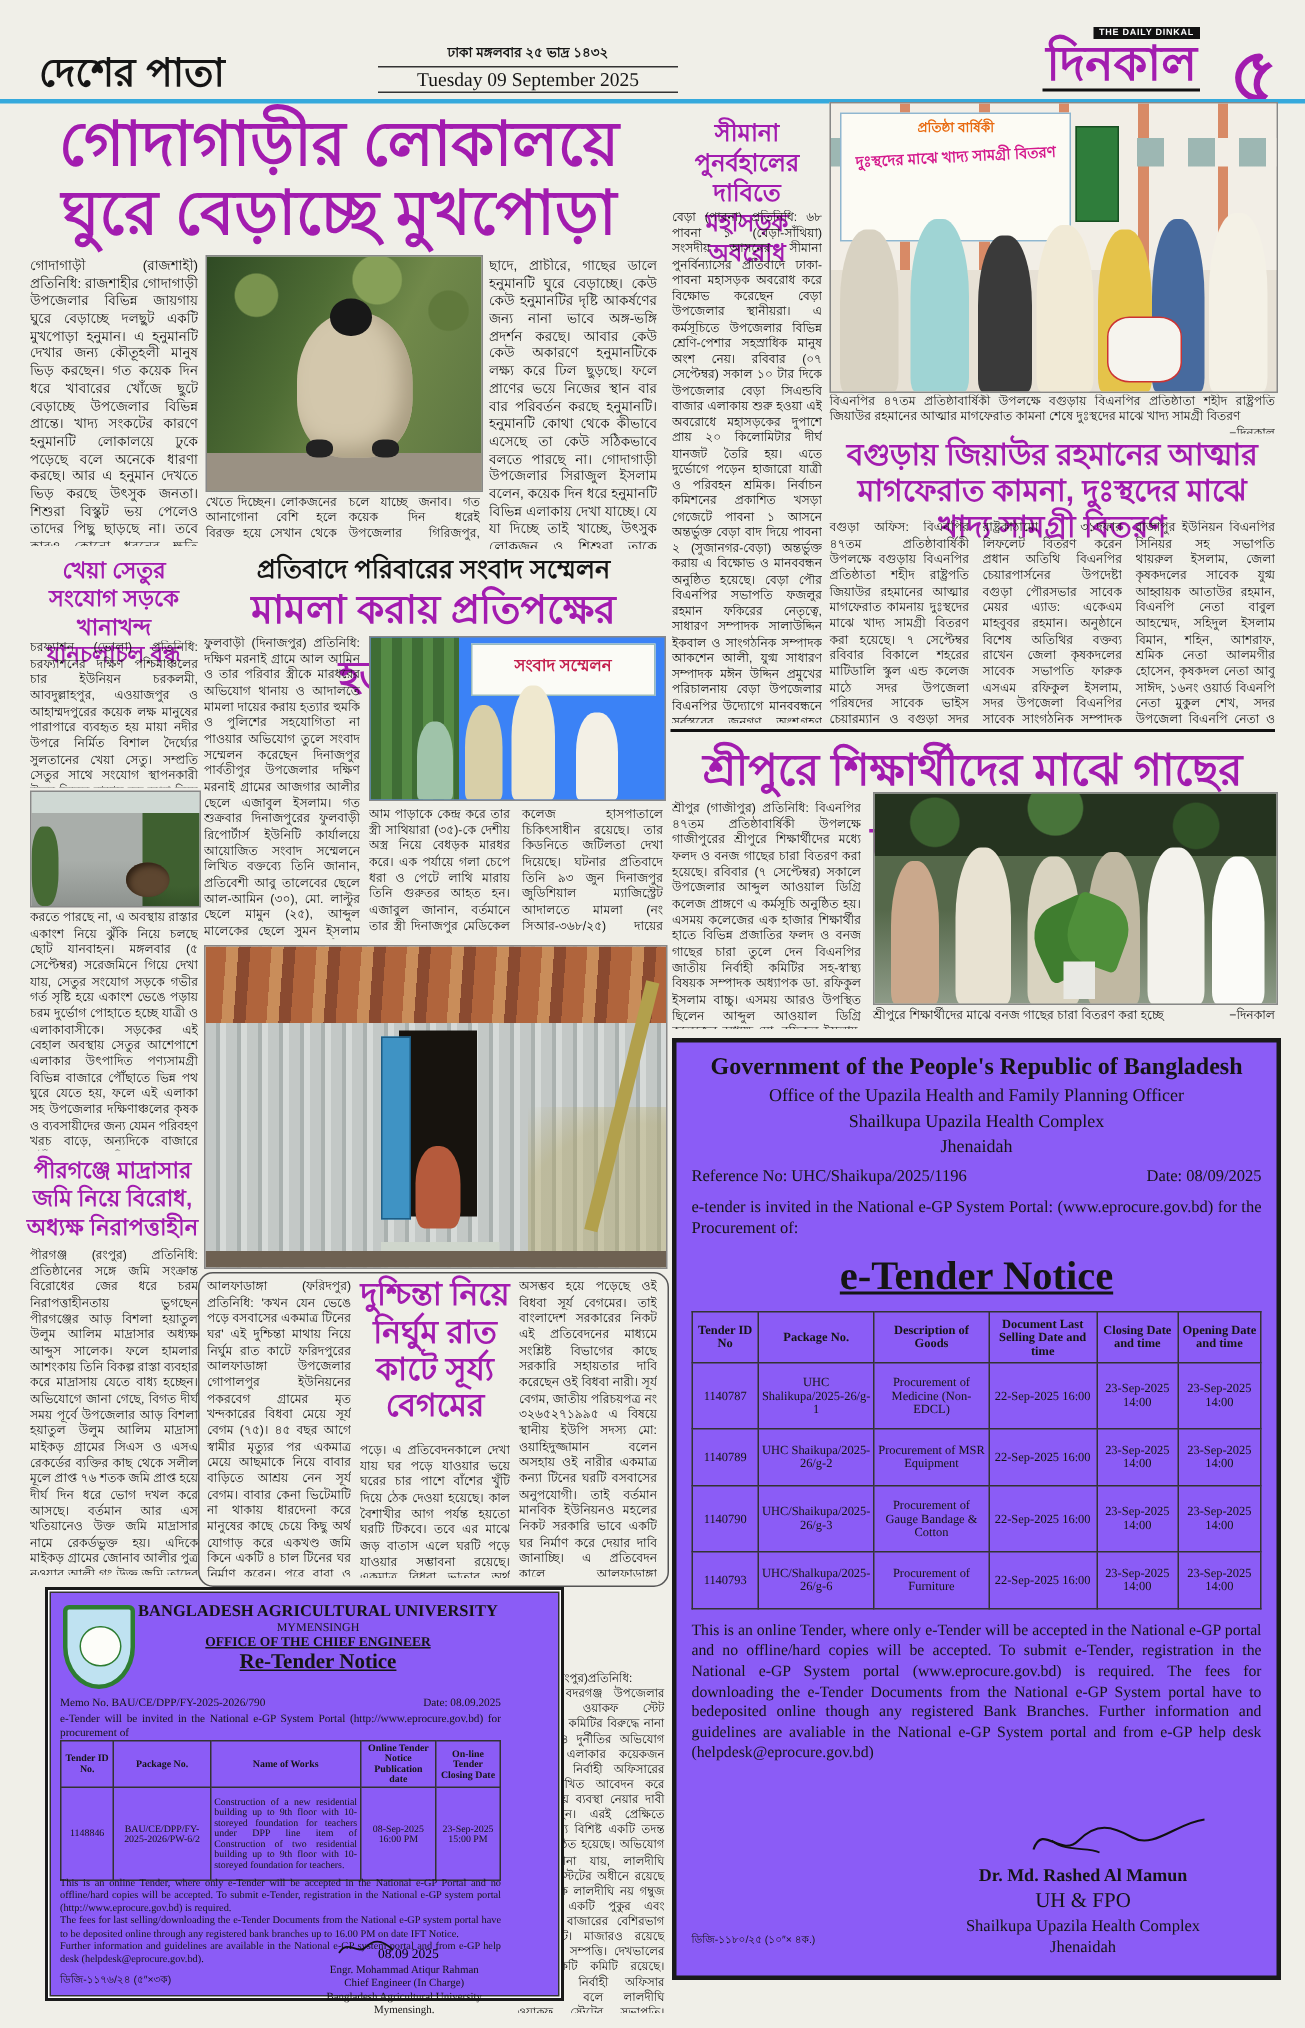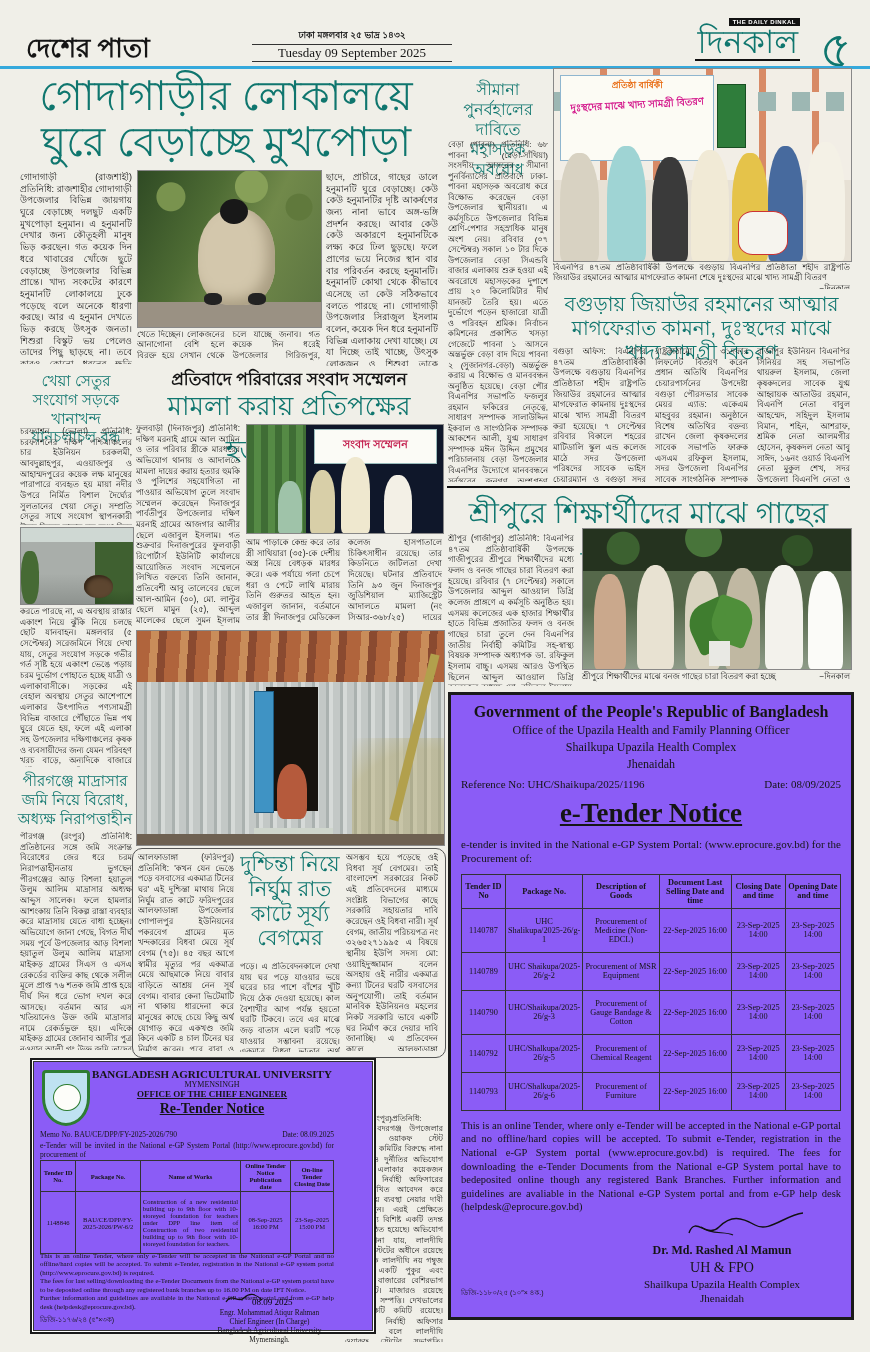--- a/index.html
+++ b/index.html
@@ -5,21 +5,21 @@
   html,body{margin:0;padding:0;background:#d8d8d2;}
   #page{position:relative;width:870px;height:1352px;background:#f0efe8;font-family:"Liberation Sans",sans-serif;color:#151515;overflow:hidden;}
   .abs{position:absolute;}
   .bn{font-family:"Liberation Sans",sans-serif;}
   .serif{font-family:"Liberation Serif",serif;}
   .jt{text-align:justify;overflow:hidden;}
   .body9{font-size:9px;line-height:1.3;}
   .body8{font-size:8.2px;line-height:1.3;}
   .ctr{text-align:center;}
   .bold{font-weight:bold;}
-  .hl{font-weight:400;color:#0f766e;}
+  .hl{font-weight:700;color:#a21caf;}
   .ph{position:absolute;overflow:hidden;border:1px solid #888;}
   .cap{font-size:8.2px;line-height:1.25;}
   .rule-blue{background:#35a9dc;}
   .rule-dark{background:#111;}
   table{border-collapse:collapse;}
   td,th{border:1px solid #333;vertical-align:middle;text-align:center;padding:1px 2px;}
   .notice-box{background:#8b5cf6;border:2px solid #1a1a1a;}
   .u{text-decoration:underline;}
   .fig{position:absolute;border-radius:45% 45% 8% 8%;}
   .credit{float:right;}
@@ -66,21 +66,21 @@
     <span class="abs" style="left:56%;top:62%;width:26%;height:30%;background:#5d4630;border-radius:50%;box-shadow:inset 2px 2px 4px #2e2014;"></span>
   </div>
   <div class="abs bn body8 jt" style="left:20px;top:607px;width:112px;height:160px;">করতে পারছে না, এ অবস্থায় রাস্তার একাংশ নিয়ে ঝুঁকি নিয়ে চলছে ছোট যানবাহন। মঙ্গলবার (৫ সেপ্টেম্বর) সরেজমিনে গিয়ে দেখা যায়, সেতুর সংযোগ সড়কে গভীর গর্ত সৃষ্টি হয়ে একাংশ ভেঙে পড়ায় চরম দুর্ভোগ পোহাতে হচ্ছে যাত্রী ও এলাকাবাসীকে। সড়কের এই বেহাল অবস্থায় সেতুর আশেপাশে এলাকার উৎপাদিত পণ্যসামগ্রী বিভিন্ন বাজারে পৌঁছাতে ভিন্ন পথ ঘুরে যেতে হয়, ফলে এই এলাকা সহ উপজেলার দক্ষিণাঞ্চলের কৃষক ও ব্যবসায়ীদের জন্য যেমন পরিবহণ খরচ বাড়ে, অন্যদিকে বাজারে পৌঁছাতে সময় বেশি হওয়ায় অনেক মাছ সহ কাঁচামালে পচন সৃষ্টি হয়। এতে অনেক উৎপাদক ও ব্যবসায়ী আর্থিকভাবে ক্ষতিগ্রস্ত হচ্ছে।</div>
 
   <div class="abs bn hl ctr" style="left:16px;top:772px;width:118px;font-size:15px;line-height:1.25;">পীরগঞ্জে মাদ্রাসার জমি নিয়ে বিরোধ, অধ্যক্ষ নিরাপত্তাহীন</div>
   <div class="abs bn body8 jt" style="left:20px;top:832px;width:112px;height:218px;">পীরগঞ্জ (রংপুর) প্রতিনিধি: প্রতিষ্ঠানের সঙ্গে জমি সংক্রান্ত বিরোধের জের ধরে চরম নিরাপত্তাহীনতায় ভুগছেন পীরগঞ্জের আড় বিশলা হয়াতুল উলুম আলিম মাদ্রাসার অধ্যক্ষ আব্দুস সালেক। ফলে হামলার আশংকায় তিনি বিকল্প রাস্তা ব্যবহার করে মাদ্রাসায় যেতে বাধ্য হচ্ছেন। অভিযোগে জানা গেছে, বিগত দীর্ঘ সময় পূর্বে উপজেলার আড় বিশলা হয়াতুল উলুম আলিম মাদ্রাসা মাইকড় গ্রামের সিএস ও এসএ রেকর্ডের ব্যক্তির কাছ থেকে সলীল মূলে প্রাপ্ত ৭৬ শতক জমি প্রাপ্ত হয়ে দীর্ঘ দিন ধরে ভোগ দখল করে আসছে। বর্তমান আর এস খতিয়ানেও উক্ত জমি মাদ্রাসার নামে রেকর্ডভুক্ত হয়। এদিকে মাইকড় গ্রামের জোনাব আলীর পুত্র নওয়াব আলী গং উক্ত জমি তাদের দাবী করে রংপুর ল্যান্ড সার্ভে আদালতে একটি মামলা করে। যার নং-২১৬৯। মামলাটি বিজ্ঞ আদালতে বিচারাধীন রয়েছে। মাদ্রাসার অধ্যক্ষ আব্দুস সালেক মাদ্রাসার জমি রক্ষার জন্য মামলার নির্ধারিত দিনে আদালতে উপস্থিত হচ্ছেন।</div>
 
   <div class="abs bn bold ctr" style="left:136px;top:366px;width:306px;font-size:17px;">প্রতিবাদে পরিবারের সংবাদ সম্মেলন</div>
   <div class="abs bn hl ctr" style="left:136px;top:386px;width:306px;font-size:26px;">মামলা করায় প্রতিপক্ষের হত্যার হুমকি</div>
   <div class="abs bn body8 jt" style="left:136px;top:424px;width:104px;height:202px;">ফুলবাড়ী (দিনাজপুর) প্রতিনিধি: দক্ষিণ মরনাই গ্রামে আল আমিন ও তার পরিবার স্ত্রীকে মারধরের অভিযোগ থানায় ও আদালতে মামলা দায়ের করায় হত্যার হুমকি ও পুলিশের সহযোগিতা না পাওয়ার অভিযোগ তুলে সংবাদ সম্মেলন করেছেন দিনাজপুর পার্বতীপুর উপজেলার দক্ষিণ মরনাই গ্রামের আজগার আলীর ছেলে এজাবুল ইসলাম। গত শুক্রবার দিনাজপুরের ফুলবাড়ী রিপোর্টার্স ইউনিটি কার্যালয়ে আয়োজিত সংবাদ সম্মেলনে লিখিত বক্তব্যে তিনি জানান, প্রতিবেশী আবু তালেবের ছেলে আল-আমিন (৩০), মো. লাল্টুর ছেলে মামুন (২৫), আব্দুল মালেকের ছেলে সুমন ইসলাম (৩০), সামসুলের ছেলে মতিয়ার রহমান মতি (২৮), মৃত দুলবার রহমানের ছেলে মজিবর রহমান (৬৫), মজিবরের ছেলে হাফিজুল (৪০)সহ আরও কয়েকজন মিলে গত ১৩ জুন</div>
-  <div class="ph" style="left:246px;top:424px;width:196px;height:108px;background:#0f172a;">
+  <div class="ph" style="left:246px;top:424px;width:196px;height:108px;background:#3b82f6;">
     <span class="abs" style="left:0;top:0;width:30%;height:100%;background:repeating-linear-gradient(90deg,#3f6d35 0 7px,#558a45 7px 14px);"></span>
     <span class="abs ctr" style="left:34%;top:4%;width:62%;height:30%;background:#fbfbf6;border:1px solid #9bb;color:#c31f4e;font-size:11px;font-weight:bold;line-height:2.6;"><span class="bn">সংবাদ সম্মেলন</span></span>
     <span class="fig" style="left:32%;top:42%;width:13%;height:58%;background:#d8cfa8;"></span>
     <span class="fig" style="left:48%;top:30%;width:15%;height:70%;background:#efe8cf;"></span>
     <span class="fig" style="left:70%;top:46%;width:14%;height:54%;background:#f3f0e6;"></span>
     <span class="fig" style="left:16%;top:52%;width:12%;height:48%;background:#9fc3a9;"></span>
   </div>
   <div class="abs bn body8 jt" style="left:246px;top:538px;width:196px;height:88px;column-count:2;column-gap:8px;">
     <span>আম পাড়াকে কেন্দ্র করে তার স্ত্রী সাথিয়ারা (৩৫)-কে দেশীয় অস্ত্র নিয়ে বেধড়ক মারধর করে। এক পর্যায়ে গলা চেপে ধরা ও পেটে লাথি মারায় তিনি গুরুতর আহত হন। এজাবুল জানান, বর্তমানে তার স্ত্রী দিনাজপুর মেডিকেল কলেজ হাসপাতালে চিকিৎসাধীন রয়েছে। তার কিডনিতে জটিলতা দেখা দিয়েছে। ঘটনার প্রতিবাদে তিনি ৯৩</span>
     <span>জুন দিনাজপুর জুডিশিয়াল ম্যাজিস্ট্রেট আদালতে মামলা (নং সিআর-৩৬৮/২৫) দায়ের করেন। এরপর থেকেই বিবাদীরা তার পরিবারকে নানাভাবে ভয়ভীতি ও হত্যার হুমকি দিয়ে আসছে। তিনি আরও অভিযোগ করেন, এ ঘটনায় ভবানীপুর পুলিশ তদন্ত কেন্দ্রে অভিযোগ করলেও পুলিশের কোনো সহযোগিতা পাননি।</span>
@@ -208,22 +208,22 @@
 
   <div class="abs notice-box" style="left:448px;top:692px;width:400px;height:622px;border-width:3px;">
     <div class="serif bold ctr" style="font-size:16px;margin-top:8px;">Government of the People's Republic of Bangladesh</div>
     <div class="serif ctr" style="font-size:12px;margin-top:2px;">Office of the Upazila Health and Family Planning Officer</div>
     <div class="serif ctr" style="font-size:12px;margin-top:2px;">Shailkupa Upazila Health Complex</div>
     <div class="serif ctr" style="font-size:12px;margin-top:2px;">Jhenaidah</div>
     <div class="serif" style="margin:6px 10px 0 10px;font-size:11px;">
       <span>Reference No: UHC/Shaikupa/2025/1196</span>
       <span class="credit">Date: 08/09/2025</span>
     </div>
+    <div class="serif jt" style="margin:8px 10px 0 10px;font-size:11px;line-height:1.3;">e-tender is invited in the National e-GP System Portal: (www.eprocure.gov.bd) for the Procurement of:</div>
     <div class="serif bold u ctr" style="font-size:27px;margin-top:8px;">e-Tender Notice</div>
-    <div class="serif jt" style="margin:8px 10px 0 10px;font-size:11px;line-height:1.3;">e-tender is invited in the National e-GP System Portal: (www.eprocure.gov.bd) for the Procurement of:</div>
     <table class="serif" style="margin:8px auto 0 auto;width:380px;font-size:8.3px;">
       <tbody>
           <tr class="bold" style="height:34px;">
         <th style="width:42px;">Tender ID No</th>
         <th style="width:70px;">Package No.</th>
         <th style="width:80px;">Description of Goods</th>
         <th style="width:76px;">Document Last Selling Date and time</th>
         <th style="width:56px;">Closing Date and time</th>
         <th style="width:56px;">Opening Date and time</th>
       </tr>
@@ -240,28 +240,20 @@
             <td>UHC Shaikupa/2025-26/g-2</td>
             <td>Procurement of MSR Equipment</td>
             <td>22-Sep-2025 16:00</td>
             <td>23-Sep-2025 14:00</td>
             <td>23-Sep-2025 14:00</td>
       </tr>
       <tr style="height:44px;">
         <td>1140790</td>
             <td>UHC/Shaikupa/2025-26/g-3</td>
             <td>Procurement of Gauge Bandage &amp; Cotton</td>
-            <td>22-Sep-2025 16:00</td>
-            <td>23-Sep-2025 14:00</td>
-            <td>23-Sep-2025 14:00</td>
-      </tr>
-      <tr style="height:38px;">
-        <td>1140792</td>
-            <td>UHC/Shalkupa/2025-26/g-5</td>
-            <td>Procurement of Chemical Reagent</td>
             <td>22-Sep-2025 16:00</td>
             <td>23-Sep-2025 14:00</td>
             <td>23-Sep-2025 14:00</td>
       </tr>
       <tr style="height:38px;">
         <td>1140793</td>
             <td>UHC/Shalkupa/2025-26/g-6</td>
             <td>Procurement of Furniture</td>
             <td>22-Sep-2025 16:00</td>
             <td>23-Sep-2025 14:00</td>

